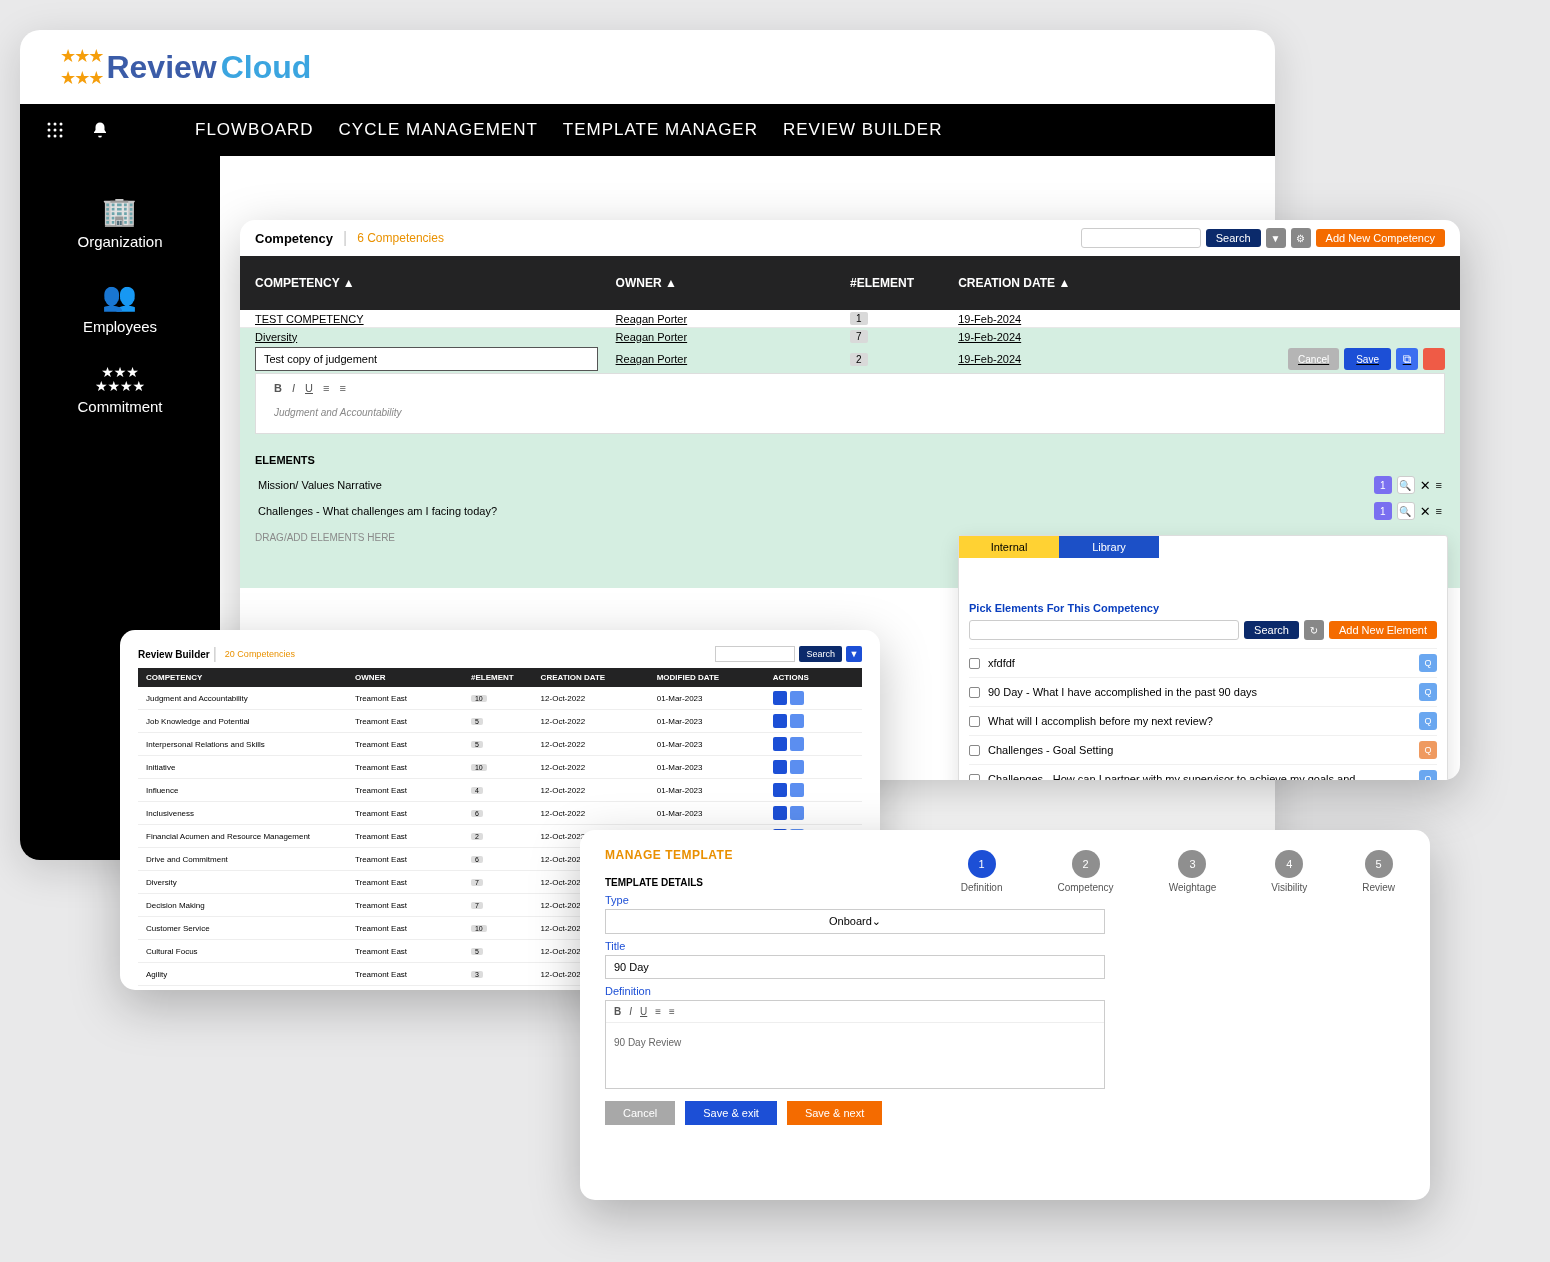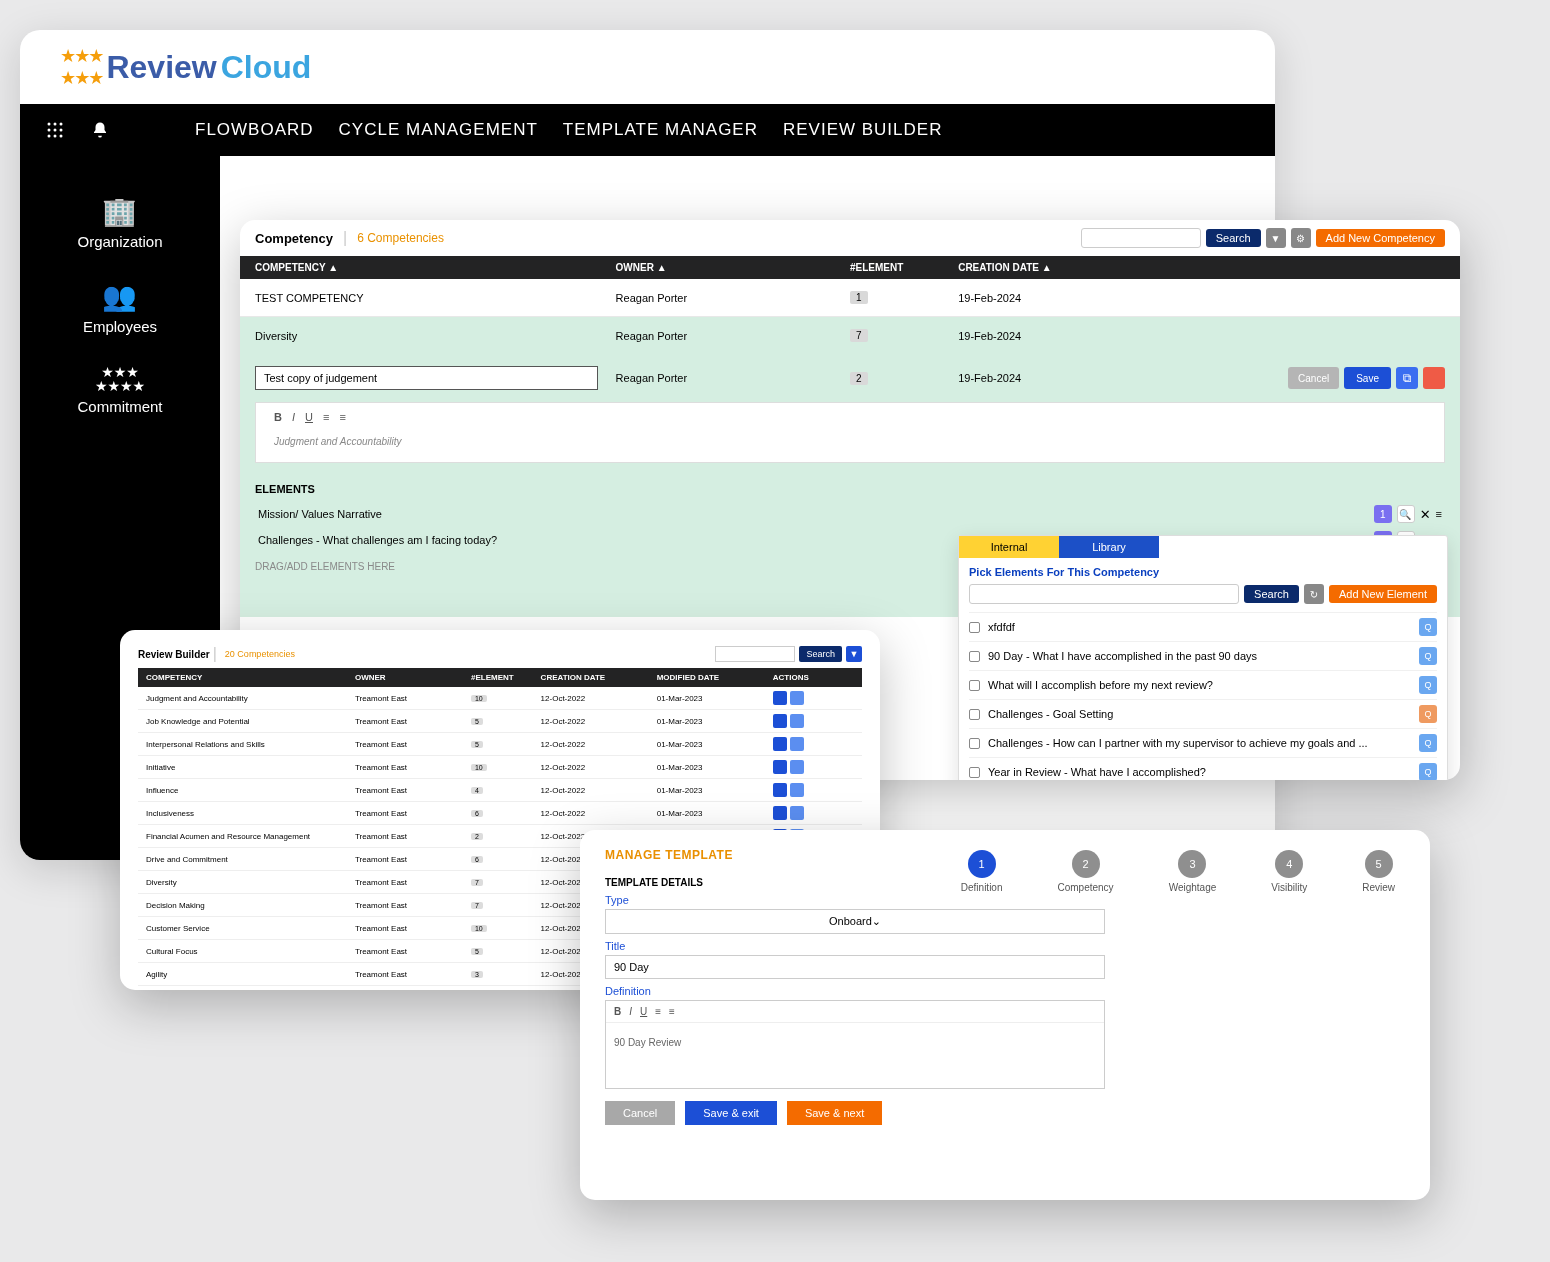--- a/index.html
+++ b/index.html
@@ -18,23 +18,23 @@
 .sb-ic{font-size:28px;margin-bottom:5px;}
 .comp-panel{position:absolute;left:240px;top:220px;width:1220px;height:560px;background:#fff;border-radius:15px;box-shadow:0 15px 50px rgba(0,0,0,0.25);overflow:hidden;}
 .panel-hd{display:flex;align-items:center;padding:8px 15px;gap:10px;}
 .panel-title{font-weight:700;font-size:13px;}
 .panel-count{color:#e99100;font-size:12px;}
 .search-row{margin-left:auto;display:flex;gap:5px;align-items:center;}
 .search-inp{border:1px solid #ccc;border-radius:3px;padding:2px 20px 2px 5px;font-size:11px;width:120px;height:20px;}
 .btn-navy{background:#0b2a6b;color:#fff;border:none;padding:3px 10px;font-size:11px;border-radius:3px;}
 .btn-grey{background:#888;color:#fff;border:none;width:20px;height:20px;border-radius:3px;font-size:10px;}
 .btn-orange{background:#f46b00;color:#fff;border:none;padding:3px 10px;font-size:11px;border-radius:3px;}
-.tbl-hd{background:#232324;color:#fff;display:grid;grid-template-columns:2fr 1.3fr .6fr 1.2fr 1.5fr;padding:6px 15px;font-size:10px;font-weight:600;}
+.tbl-hd{background:#232324;color:#fff;display:grid;grid-template-columns:2fr 1.3fr .6fr 1.2fr 1.5fr;padding:20px 15px;font-size:12px;font-weight:600;}
 .th{display:flex;align-items:center;gap:4px;}
-.tbl-row{display:grid;grid-template-columns:2fr 1.3fr .6fr 1.2fr 1.5fr;padding:12px 15px;font-size:11px;border-bottom:1px solid #e8e8e8;align-items:center;}
+.tbl-row{display:grid;grid-template-columns:2fr 1.3fr .6fr 1.2fr 1.5fr;padding:2px 15px;font-size:11px;border-bottom:1px solid #e8e8e8;align-items:center;text-decoration:underline;}
 .row-mint{background:#d5eee1;border:none;}
 .badge{background:#d9d9d9;padding:1px 6px;border-radius:2px;font-size:10px;display:inline-block;}
 .inp-edit{border:1px solid #555;padding:5px 8px;font-size:11px;width:95%;background:#fff;}
 .row-actions{display:flex;gap:5px;justify-content:flex-end;}
 .btn-cancel{background:#b5b5b5;color:#fff;border:none;padding:3px 10px;font-size:10px;border-radius:3px;}
 .btn-save{background:#1c4fd6;color:#fff;border:none;padding:3px 12px;font-size:10px;border-radius:3px;}
 .sq-blue{background:#3b6ef0;width:22px;height:22px;border-radius:3px;display:inline-flex;align-items:center;justify-content:center;color:#fff;font-size:12px;}
 .sq-red{background:#ef5b46;width:22px;height:22px;border-radius:3px;}
 .rte-toolbar{padding:8px 18px;font-size:11px;color:#555;display:flex;gap:10px;}
 .rte-body{padding:5px 18px 15px;font-size:10px;color:#888;font-style:italic;}
@@ -43,21 +43,21 @@
 .el-row{display:flex;align-items:center;padding:4px 3px;font-size:11px;}
 .el-acts{margin-left:auto;display:flex;gap:5px;align-items:center;}
 .sq-purple{background:#7a6ff0;width:18px;height:18px;border-radius:3px;display:inline-flex;align-items:center;justify-content:center;color:#fff;font-size:10px;}
 .sq-lt{background:#fff;width:18px;height:18px;border-radius:3px;border:1px solid #ccc;display:inline-flex;align-items:center;justify-content:center;font-size:10px;}
 .drag-hint{font-size:10px;color:#8a8a8a;margin-top:8px;}
 .lib-panel{position:absolute;right:12px;top:315px;width:490px;background:#fff;border:1px solid #ddd;border-radius:3px;box-shadow:0 6px 20px rgba(0,0,0,0.12);}
 .tabs{display:flex;}
 .tab{flex:0 0 100px;text-align:center;padding:5px 0;font-size:11px;}
 .tab-int{background:#ffd233;}
 .tab-lib{background:#1c50c7;color:#fff;}
-.lib-body{padding:8px 10px;}
+.lib-body{padding:8px 10px;margin-top:36px;}
 .lib-title{color:#0a3fbf;font-size:11px;font-weight:600;margin-bottom:6px;}
 .lib-src{display:flex;gap:5px;margin-bottom:8px;align-items:center;}
 .lib-inp{flex:1;border:1px solid #ccc;border-radius:3px;height:20px;font-size:11px;padding:0 5px;}
 .lib-row{display:flex;align-items:center;gap:8px;padding:5px 0;font-size:11px;border-top:1px solid #f0f0f0;}
 .chk{width:11px;height:11px;border:1px solid #888;border-radius:2px;}
 .lib-act{margin-left:auto;width:18px;height:18px;border-radius:3px;display:flex;align-items:center;justify-content:center;font-size:9px;color:#fff;}
 .rb-panel{position:absolute;left:120px;top:630px;width:760px;height:360px;background:#fff;border-radius:15px;box-shadow:0 15px 50px rgba(0,0,0,0.25);padding:15px 18px;overflow:hidden;}
 .rb-hd{display:flex;align-items:center;margin-bottom:5px;}
 .rb-title{font-size:10px;font-weight:700;}
 .rb-count{font-size:9px;color:#e99100;margin-left:5px;}

